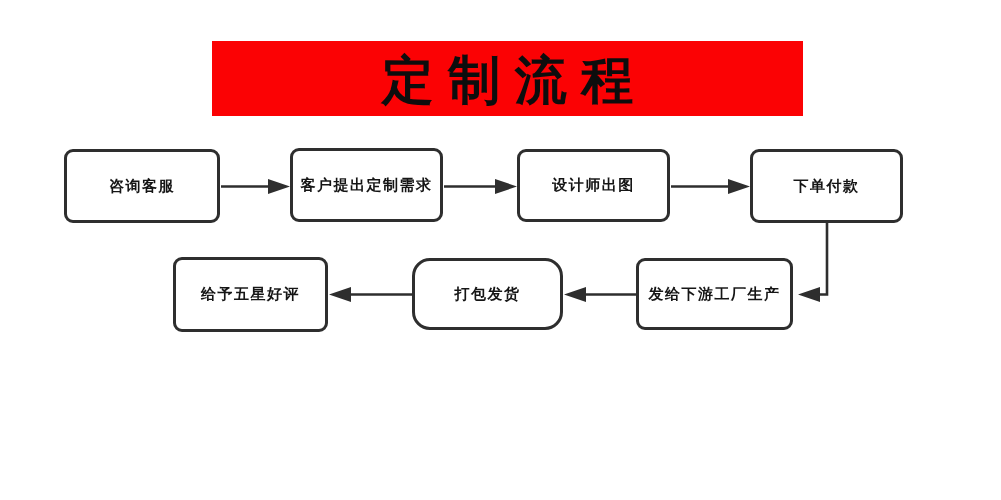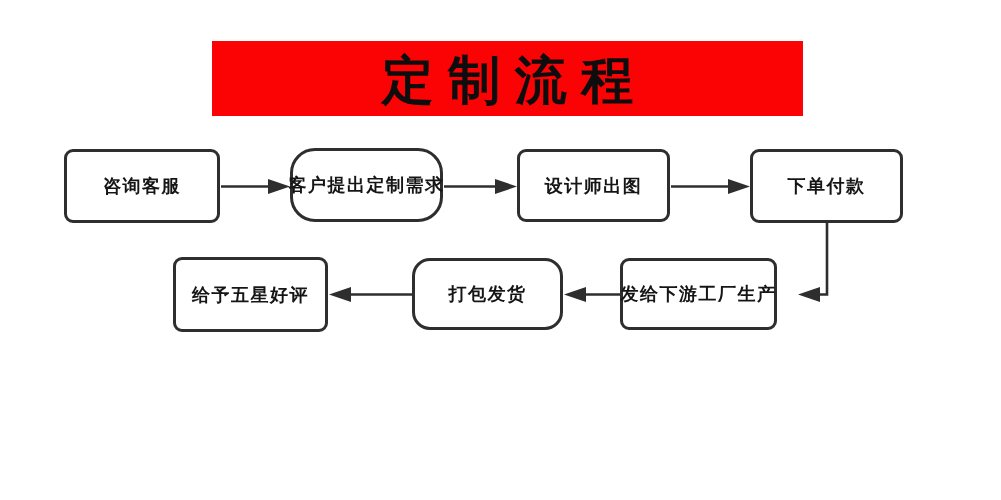--- a/index.html
+++ b/index.html
@@ -45,34 +45,34 @@
   }
   .node {
     position: absolute;
     box-sizing: border-box;
     background: #ffffff;
     border: 3px solid #2e2e2e;
     border-radius: 9px;
     display: flex;
     align-items: center;
     justify-content: center;
-    font-size: 18px;
+    font-size: 15px;
     font-weight: bold;
     color: #151515;
     letter-spacing: 1.5px;
     white-space: nowrap;
     text-align: center;
   }
   
   .n1 { left: 64px;  top: 149px; width: 156px; height: 74px; }
-  .n2 { left: 290px; top: 148px; width: 153px; height: 74px; border-radius: 25px; }
+  .n2 { left: 290px; top: 148px; width: 153px; height: 74px; }
   .n3 { left: 517px; top: 149px; width: 153px; height: 73px; }
   .n4 { left: 750px; top: 149px; width: 153px; height: 74px; }
   
-  .n5 { left: 620px; top: 258px; width: 157px; height: 72px; }
+  .n5 { left: 636px; top: 258px; width: 157px; height: 72px; }
   .n6 { left: 412px; top: 258px; width: 151px; height: 72px; border-radius: 18px; }
   .n7 { left: 173px; top: 257px; width: 155px; height: 75px; }
 </style>
 </head>
 <body>
 
 <div class="canvas">
 
   <div class="banner" style="background-color: rgb(251, 2, 4);">
     <span class="title">定制流程</span>

